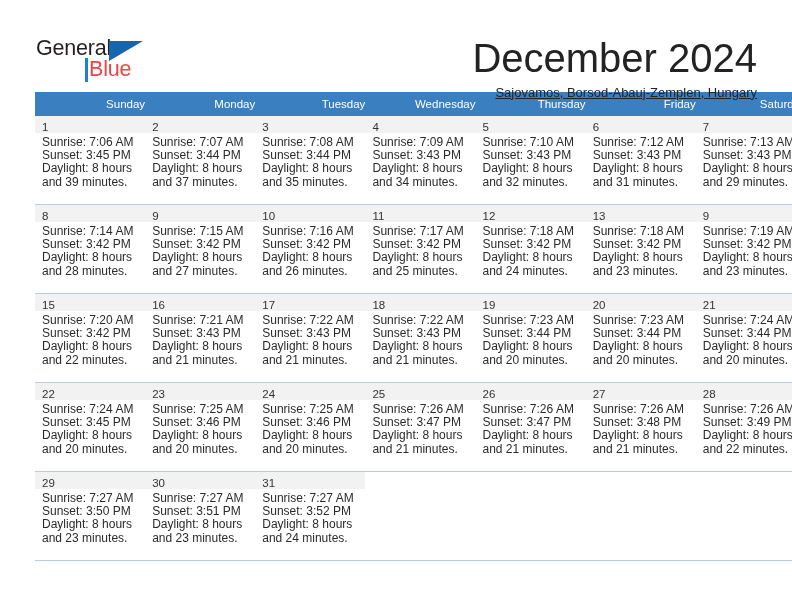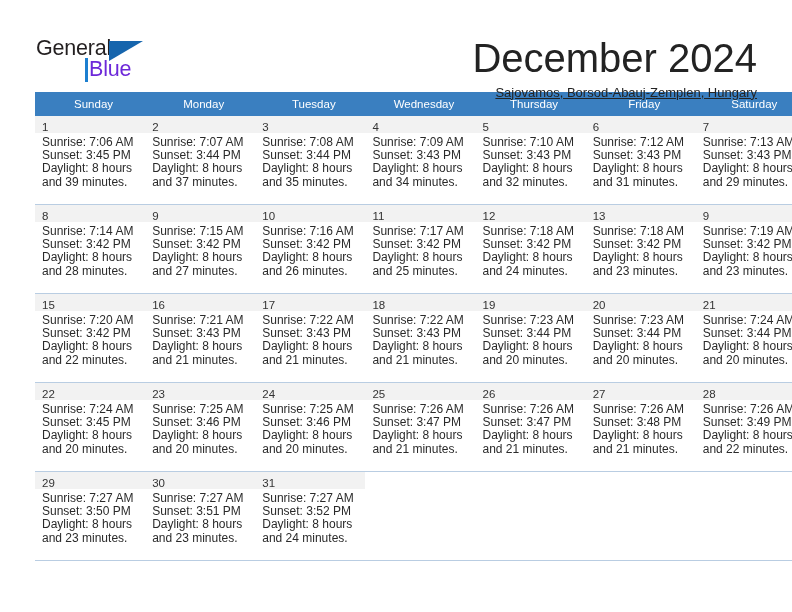--- a/index.html
+++ b/index.html
@@ -44,21 +44,21 @@
     color: #231f20;
     font-family: "Liberation Sans", sans-serif;
     line-height: 1;
   }
   .brand-blue {
     position: absolute;
     left: 54px;
     top: 21px;
     font-size: 21.5px;
     letter-spacing: -0.2px;
-    color: #6d28d9;
+    color: #ef4444;
     font-family: "Liberation Sans", sans-serif;
     line-height: 1;
   }
   .brand-tri {
     position: absolute;
     left: 74px;
     top: 3px;
     width: 0;
     height: 0;
     border-left: 34px solid #1665ad;
@@ -100,21 +100,21 @@
     border-collapse: collapse;
     table-layout: fixed;
     width: 722px;
     margin-top: 3px;
   }
   table.calendar th {
     background: #3a7fc0;
     color: #ffffff;
     font-size: 11.5px;
     font-weight: normal;
-    text-align: center;
+    text-align: right;
     padding: 5px 0 5px 7px;
     height: 14px;
     border: none;
     width: 103.14px;
   }
   table.calendar td {
     vertical-align: top;
     padding: 0;
     border: none;
     height: 89px;

